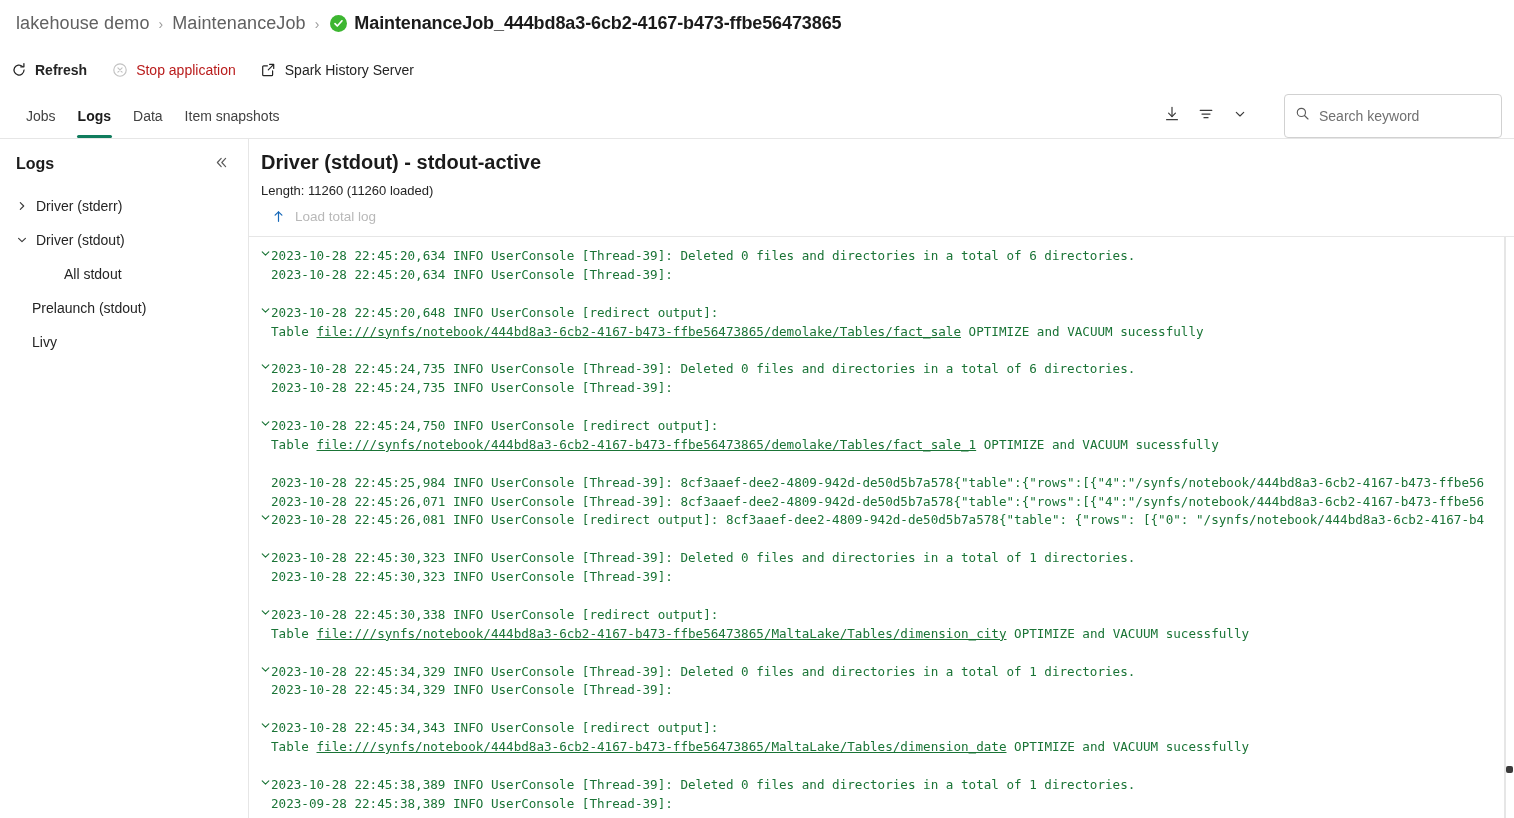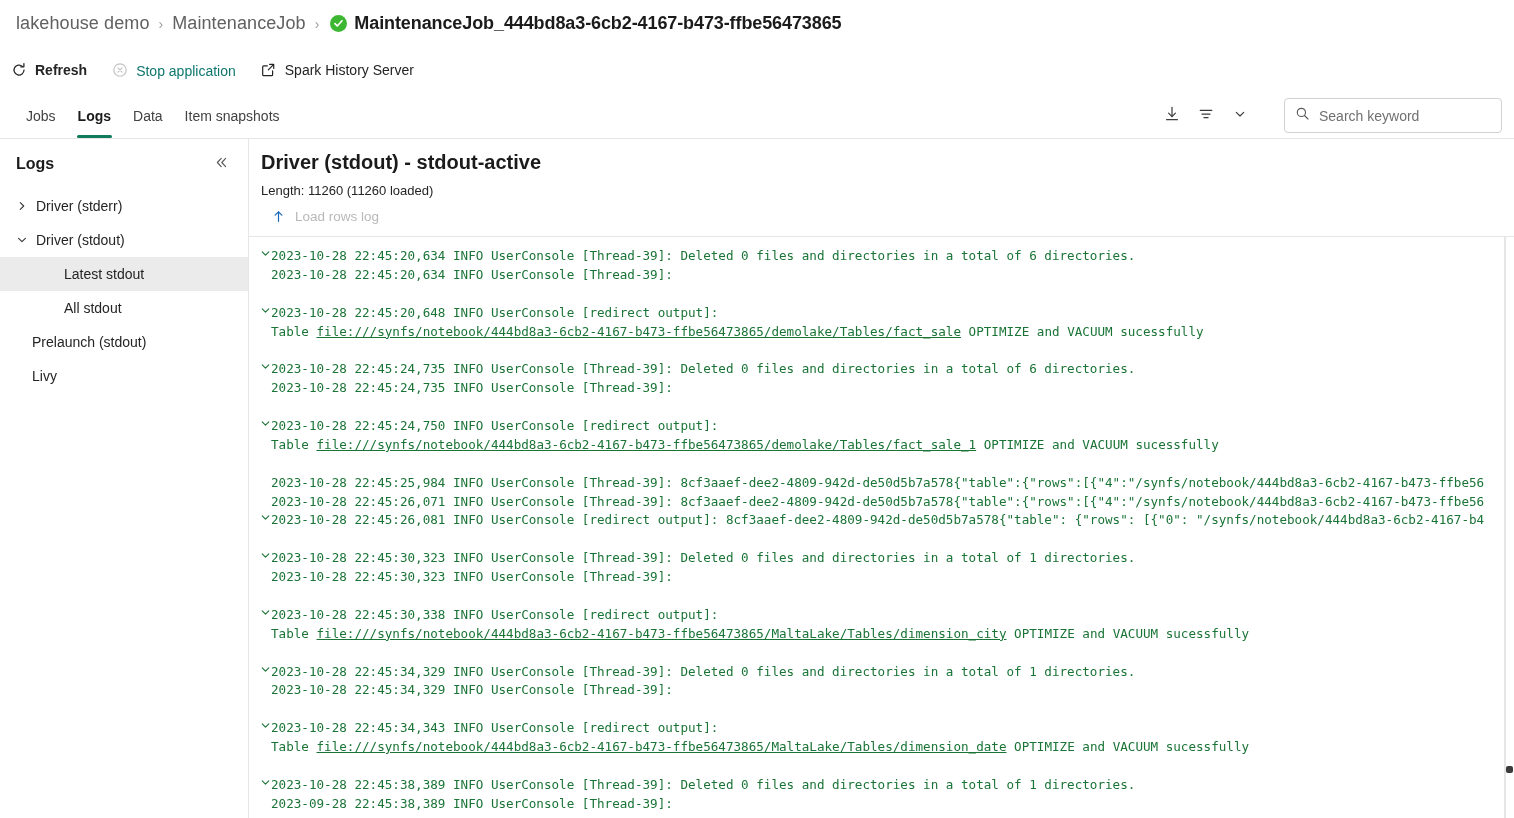--- a/index.html
+++ b/index.html
@@ -69,21 +69,21 @@
     padding: 6px 10px;
     border-radius: 4px;
     font-size: 14px;
     color: #242424;
     cursor: pointer;
     white-space: nowrap;
     background: transparent;
     border: none;
     font-family: inherit;
   }
-  .cmd.disabled { color: #0f766e; cursor: default; align-items: flex-end; }
+  .cmd.disabled { color: #b91c1c; cursor: default; }
   .cmd .glyph { width:17px; height:17px; display:inline-flex; align-items:center; justify-content:center; }
   .cmd.label-strong { font-weight: 600; }
 
   
   .tabs-row {
     height: 46px;
     display: flex;
     align-items: stretch;
     justify-content: space-between;
     border-bottom: 1px solid #e6e6e6;
@@ -113,21 +113,21 @@
   .tool-btn {
     width: 32px; height: 32px;
     display:flex; align-items:center; justify-content:center;
     border-radius:4px;
     cursor:pointer;
     color:#3b3b3b;
     background:none; border:none;
   }
   .search-box {
     margin-left: 26px;
-    width: 218px; height: 35px;
+    width: 218px; height: 44px;
     border: 1px solid #d1d1d1;
     border-radius: 4px;
     display:flex; align-items:center;
     gap: 7px;
     padding: 0 10px;
     background:#fff;
   }
   .search-box input {
     border:none; outline:none;
     font-size:14px;
@@ -388,23 +388,20 @@
 
         <div class="tree-item lvl1">
           <span class="tree-chev">
             <svg width="12" height="12" viewBox="0 0 12 12">
                 <path d="M2.6 4.3 L6 7.7 L9.4 4.3" stroke="#3b3b3b" stroke-width="1.15" fill="none" stroke-linecap="round" stroke-linejoin="round"></path>
               </svg>
           </span>
           <span class="tree-label">Driver (stdout)</span>
         </div>
 
-        <div class="tree-item lvl2 selected">
-          <span class="tree-label">Latest stdout</span>
-        </div>
 
         <div class="tree-item lvl2">
           <span class="tree-label">All stdout</span>
         </div>
 
         <div class="tree-item lvl1-noexp">
           <span class="tree-label">Prelaunch (stdout)</span>
         </div>
 
         <div class="tree-item lvl1-noexp">
@@ -418,21 +415,21 @@
       <div class="log-head">
         <div class="log-title">Driver (stdout) - stdout-active</div>
         <div class="log-length">Length: 11260 (11260 loaded)</div>
         <button class="load-older">
           <span class="up-arrow">
             <svg width="15" height="15" viewBox="0 0 15 15">
                 <path d="M7.5 12.3 V2.9" stroke="#1668b8" stroke-width="1.2" stroke-linecap="round"></path>
                 <path d="M4.1 6.2 L7.5 2.8 L10.9 6.2" stroke="#1668b8" stroke-width="1.2" fill="none" stroke-linecap="round" stroke-linejoin="round"></path>
               </svg>
           </span>
-          <span>Load rows log</span>
+          <span>Load total log</span>
         </button>
       </div>
 
       <div class="log-scroll">
         <div class="log-body" id="log-body"><div class="log-line"><span class="lchev"><svg width="11" height="11" viewBox="0 0 11 11">
                   <path d="M2.2 3.9 L5.5 7.2 L8.8 3.9" stroke="#1a7436" stroke-width="1.1" fill="none" stroke-linecap="round" stroke-linejoin="round"></path>
                 </svg></span><span class="ltext">2023-10-28 22:45:20,634 INFO UserConsole [Thread-39]: Deleted 0 files and directories in a total of 6 directories.</span></div><div class="log-line"><span class="lchev empty"></span><span class="ltext">2023-10-28 22:45:20,634 INFO UserConsole [Thread-39]:</span></div><div class="log-line blank"><span class="lchev empty"></span><span class="ltext"></span></div><div class="log-line"><span class="lchev"><svg width="11" height="11" viewBox="0 0 11 11">
                   <path d="M2.2 3.9 L5.5 7.2 L8.8 3.9" stroke="#1a7436" stroke-width="1.1" fill="none" stroke-linecap="round" stroke-linejoin="round"></path>
                 </svg></span><span class="ltext">2023-10-28 22:45:20,648 INFO UserConsole [redirect output]:</span></div><div class="log-line"><span class="lchev empty"></span><span class="ltext">Table <span class="linkpath">file:///synfs/notebook/444bd8a3-6cb2-4167-b473-ffbe56473865/demolake/Tables/fact_sale</span> OPTIMIZE and VACUUM sucessfully</span></div><div class="log-line blank"><span class="lchev empty"></span><span class="ltext"></span></div><div class="log-line"><span class="lchev"><svg width="11" height="11" viewBox="0 0 11 11">
                   <path d="M2.2 3.9 L5.5 7.2 L8.8 3.9" stroke="#1a7436" stroke-width="1.1" fill="none" stroke-linecap="round" stroke-linejoin="round"></path>

